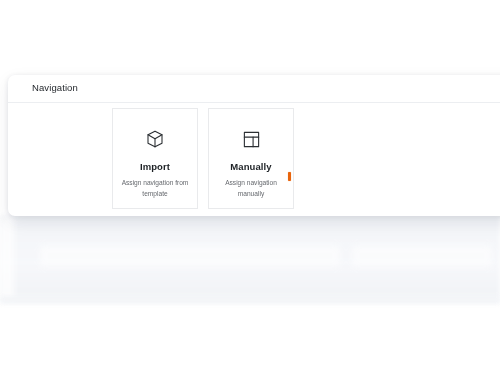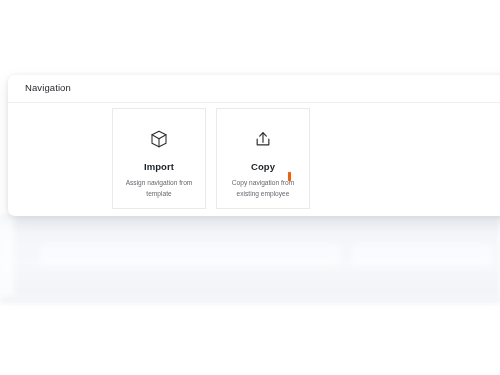--- a/index.html
+++ b/index.html
@@ -63,37 +63,37 @@
   .panel-header {
     position: absolute;
     left: 0; top: 0;
     width: 100%;
     height: 28px;
     border-bottom: 1px solid #eceef1;
     box-sizing: border-box;
   }
   .panel-title {
     position: absolute;
-    left: 17px;
+    left: 24px;
     top: 7px;
     font-size: 9.5px;
     color: #1f2328;
     letter-spacing: .1px;
   }
 
   
   .cards {
     position: absolute;
     left: 104px;
     top: 33px;
     display: flex;
     gap: 10px;
   }
   .card {
-    width: 94px;
+    width: 86px;
     height: 101px;
     background: #ffffff;
     border: 1px solid #e9eaec;
     box-sizing: border-box;
     display: flex;
     flex-direction: column;
     align-items: center;
     cursor: pointer;
     position: relative;
   }
@@ -156,30 +156,30 @@
         <svg width="20" height="20" viewBox="0 0 24 24" fill="none" stroke="currentColor" stroke-width="1.3" stroke-linecap="round" stroke-linejoin="round">
           <path d="M12 2.6 3.6 7v10L12 21.4 20.4 17V7L12 2.6z"></path>
           <path d="M3.6 7 12 11.6 20.4 7"></path>
           <path d="M12 11.6v9.8"></path>
         </svg>
       </div>
       <div class="card-title">Import</div>
       <div class="card-desc">Assign navigation from template</div>
     </div>
 
-
     <div class="card">
       <div class="card-icon">
-        <svg width="20" height="20" viewBox="0 0 24 24" fill="none" stroke="currentColor" stroke-width="1.4" stroke-linecap="round" stroke-linejoin="round">
-          <path d="M5 12v7h14v-7"></path>
-          <path d="M12 16V4.5"></path>
-          <path d="M8 8.5 12 4.5l4 4"></path>
+        <svg width="19" height="19" viewBox="0 0 24 24" fill="none" stroke="currentColor" stroke-width="1.4" stroke-linecap="round" stroke-linejoin="round">
+          <rect x="3" y="3" width="18" height="18"></rect>
+          <path d="M3 9h18"></path>
+          <path d="M14 9v12"></path>
         </svg>
       </div>
-      <div class="card-title">Copy</div>
-      <div class="card-desc">Copy navigation from existing employee</div>
+      <div class="card-title">Manually</div>
+      <div class="card-desc">Assign navigation manually</div>
     </div>
+
 
 
   </div>
 </div>
 
 <div class="caret" style="background: rgb(232, 100, 12);"></div>
 
 </body></html>

